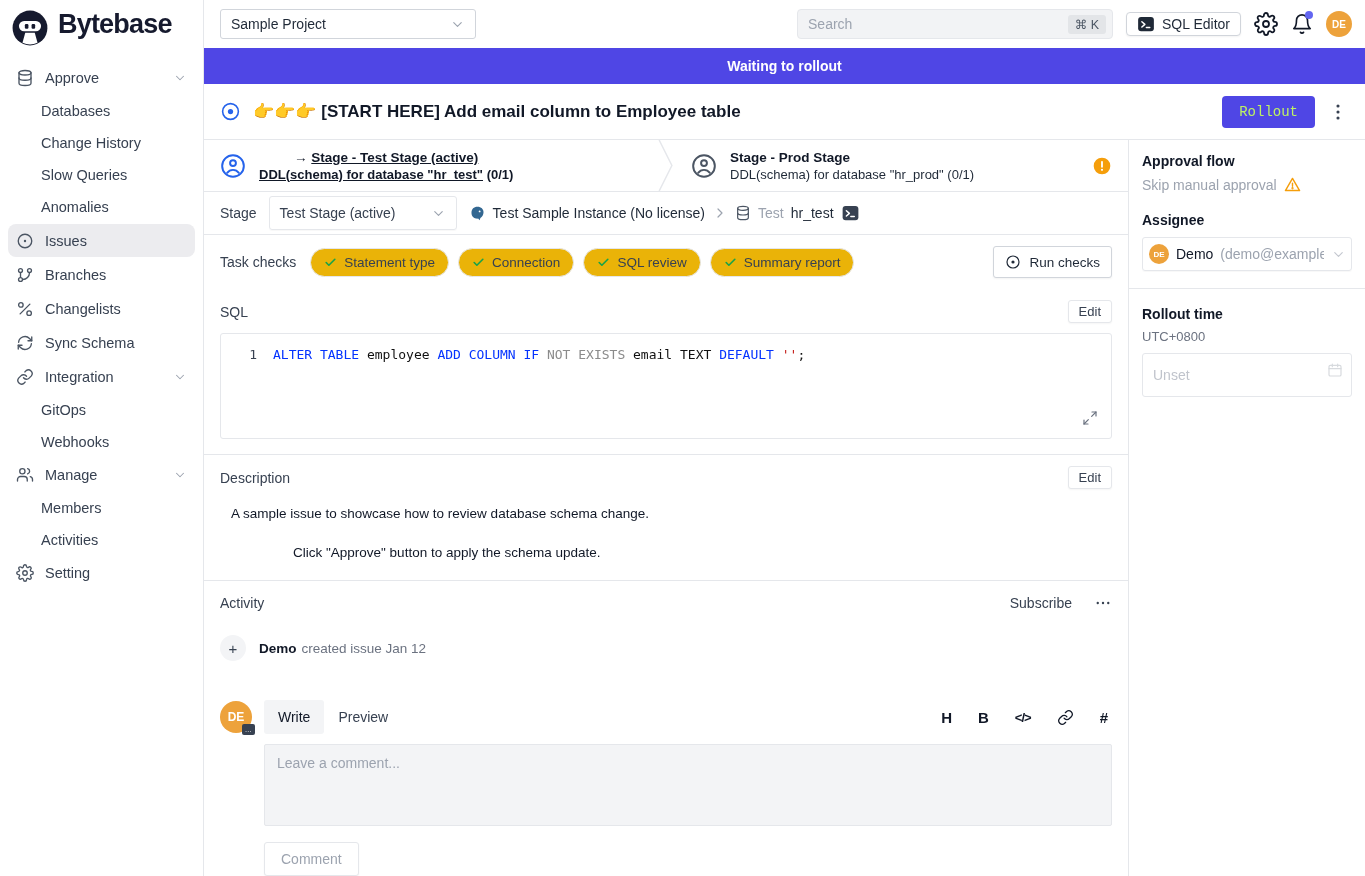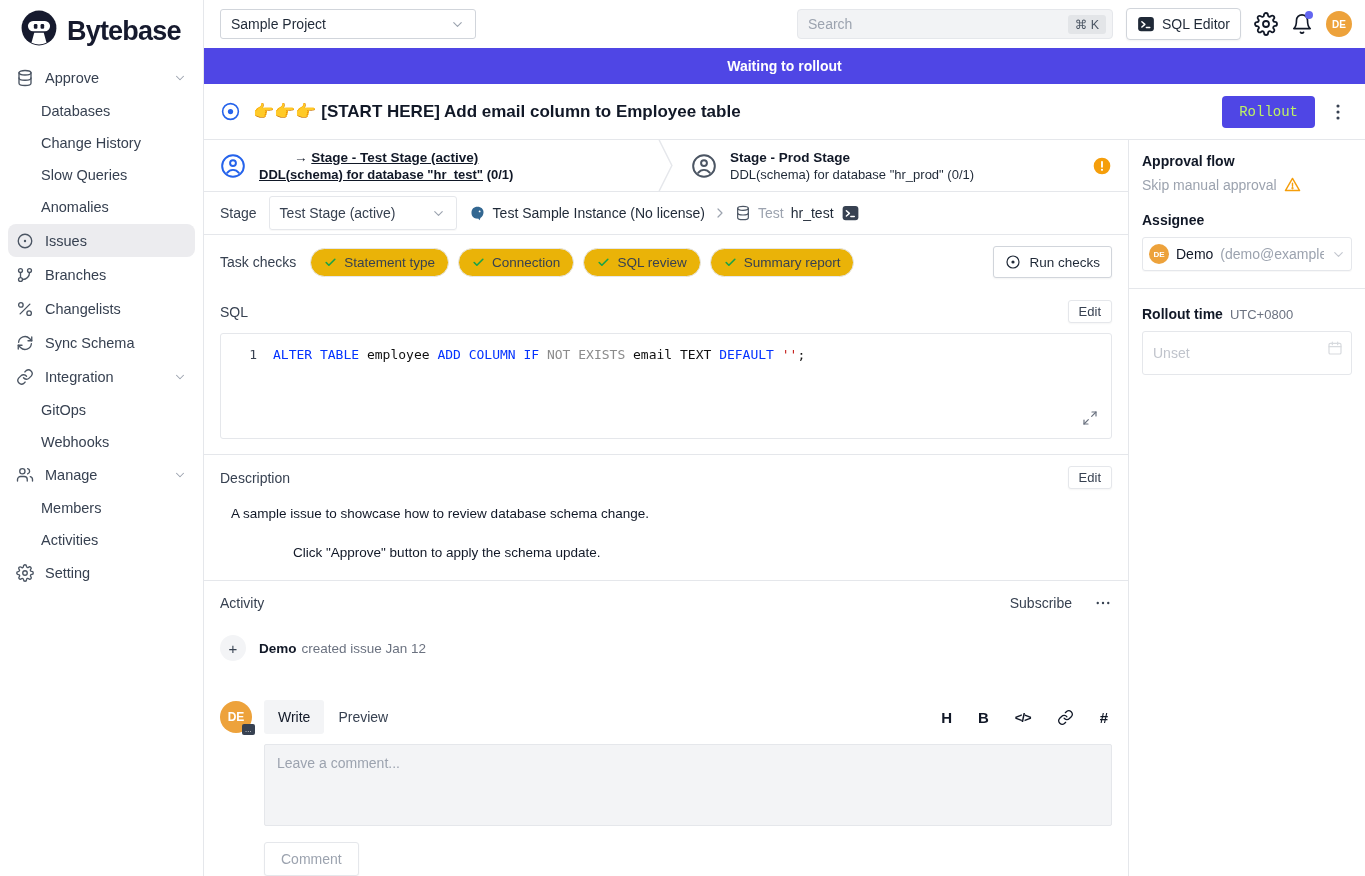--- a/index.html
+++ b/index.html
@@ -5,21 +5,21 @@
   * { margin:0; padding:0; box-sizing:border-box; }
   html,body { width:1365px; height:876px; overflow:hidden; background:#fff;
     font-family:"Liberation Sans", sans-serif; color:#111827; }
   svg { display:block; }
   .ic { fill:none; stroke:currentColor; stroke-width:1.8; stroke-linecap:round; stroke-linejoin:round; }
 
   .app { display:flex; width:1365px; height:876px; }
 
   
   .sidebar { width:204px; flex-shrink:0; border-right:1px solid #e5e7eb; background:#fff; }
-  .logo { display:flex; align-items:flex-end; gap:9px; padding:9px 12px 8px 20px; }
+  .logo { display:flex; align-items:flex-start; gap:9px; padding:9px 12px 8px 11px; }
   .brand-text { font-size:27px; font-weight:800; letter-spacing:-0.8px; color:#161a2e; }
   .nav { padding:6px 0; }
   .nav-item { display:flex; align-items:center; gap:11px; height:34px; padding:0 16px;
     font-size:14.5px; color:#374151; cursor:pointer; }
   .nav-item.sub { padding-left:41px; height:32px; }
   .nav-item.selected { background:#ececef; border-radius:8px; margin:1px 8px; padding:0 8px; height:33px; }
   .nav-ic { width:18px; height:18px; color:#4b5563; flex-shrink:0; }
   .nav-chev { margin-left:auto; width:14px; height:14px; color:#9ca3af; }
 
   
@@ -29,21 +29,21 @@
   .project-select { width:256px; height:30px; border:1px solid #d1d5db; border-radius:3px;
     display:flex; align-items:center; justify-content:space-between; padding:0 10px;
     font-size:14px; color:#1f2937; cursor:pointer; }
   .chev { width:15px; height:15px; color:#9ca3af; }
   .topbar-spacer { flex:1; }
   .search { width:316px; height:30px; background:#f2f3f5; border:1px solid #e5e7eb; border-radius:4px;
     display:flex; align-items:center; padding:0 6px 0 10px; }
   .search input { flex:1; border:none; background:transparent; outline:none; font:14px "Liberation Sans",sans-serif; color:#374151; }
   .search input::placeholder { color:#9ca3af; }
   .kbd { background:#e3e5e8; border-radius:3px; padding:2px 7px; font-size:12.5px; color:#4b5563; white-space:nowrap; }
-  .sqled-btn { height:32px; border:1px solid #d1d5db; border-radius:4px; background:#fff;
+  .sqled-btn { height:24px; border:1px solid #d1d5db; border-radius:4px; background:#fff;
     display:flex; align-items:center; gap:7px; padding:0 10px; font-size:14px; color:#1f2937;
     box-shadow:0 1px 2px rgba(0,0,0,.05); cursor:pointer; }
   .icon-btn { width:24px; height:24px; color:#111827; cursor:pointer; }
   .bell-wrap { position:relative; cursor:pointer; }
   .bell-dot { position:absolute; top:-2px; right:0; width:8px; height:8px; border-radius:50%; background:#6366f1; }
   .avatar { width:26px; height:26px; border-radius:50%; background:#eda23b; color:#fff;
     font-size:10px; font-weight:700; display:flex; align-items:center; justify-content:center; cursor:pointer; }
 
   .banner { height:36px; background:#4f46e5; color:#fff; font-weight:700; font-size:14px;
     display:flex; align-items:center; justify-content:center; }
@@ -155,21 +155,21 @@
   .rp-label { margin-top:19px; }
   .assignee-select { margin-top:9px; height:34px; border:1px solid #e5e7eb; border-radius:3px;
     display:flex; align-items:center; gap:7px; padding:0 5px 0 6px; overflow:hidden;
     box-shadow:0 1px 1px rgba(0,0,0,.03); cursor:pointer; }
   .as-avatar { width:20px; height:20px; border-radius:50%; background:#eda23b; color:#fff;
     font-size:8px; font-weight:700; display:flex; align-items:center; justify-content:center; flex-shrink:0; }
   .as-name { font-size:14px; color:#111827; white-space:nowrap; }
   .as-email { font-size:14px; color:#9ca3af; white-space:nowrap; overflow:hidden; flex:1; }
   .as-chev { flex-shrink:0; width:15px; height:15px; color:#c3c7cf; }
   .rp-divider { margin:17px -13px; border-top:1px solid #e5e7eb; }
-  .rollout-label-row { display:flex; align-items:baseline; gap:7px; }
+  .rollout-label-row { display:flex; align-items:baseline; gap:7px;flex-direction:column; }
   .tz { font-size:13px; color:#6b7280; font-weight:400; }
   .unset-wrap { margin-top:9px; position:relative; }
   .unset-input { width:100%; height:44px; border:1px solid #e5e7eb; border-radius:3px;
     padding:0 30px 0 10px; font:14px "Liberation Sans",sans-serif; color:#6b7280; outline:none; }
   .unset-input::placeholder { color:#c0c4cc; }
   .cal-ic { position:absolute; right:9px; top:9px; width:16px; height:16px; color:#d7dade; }
 </style>
 </head>
 <body>
 

